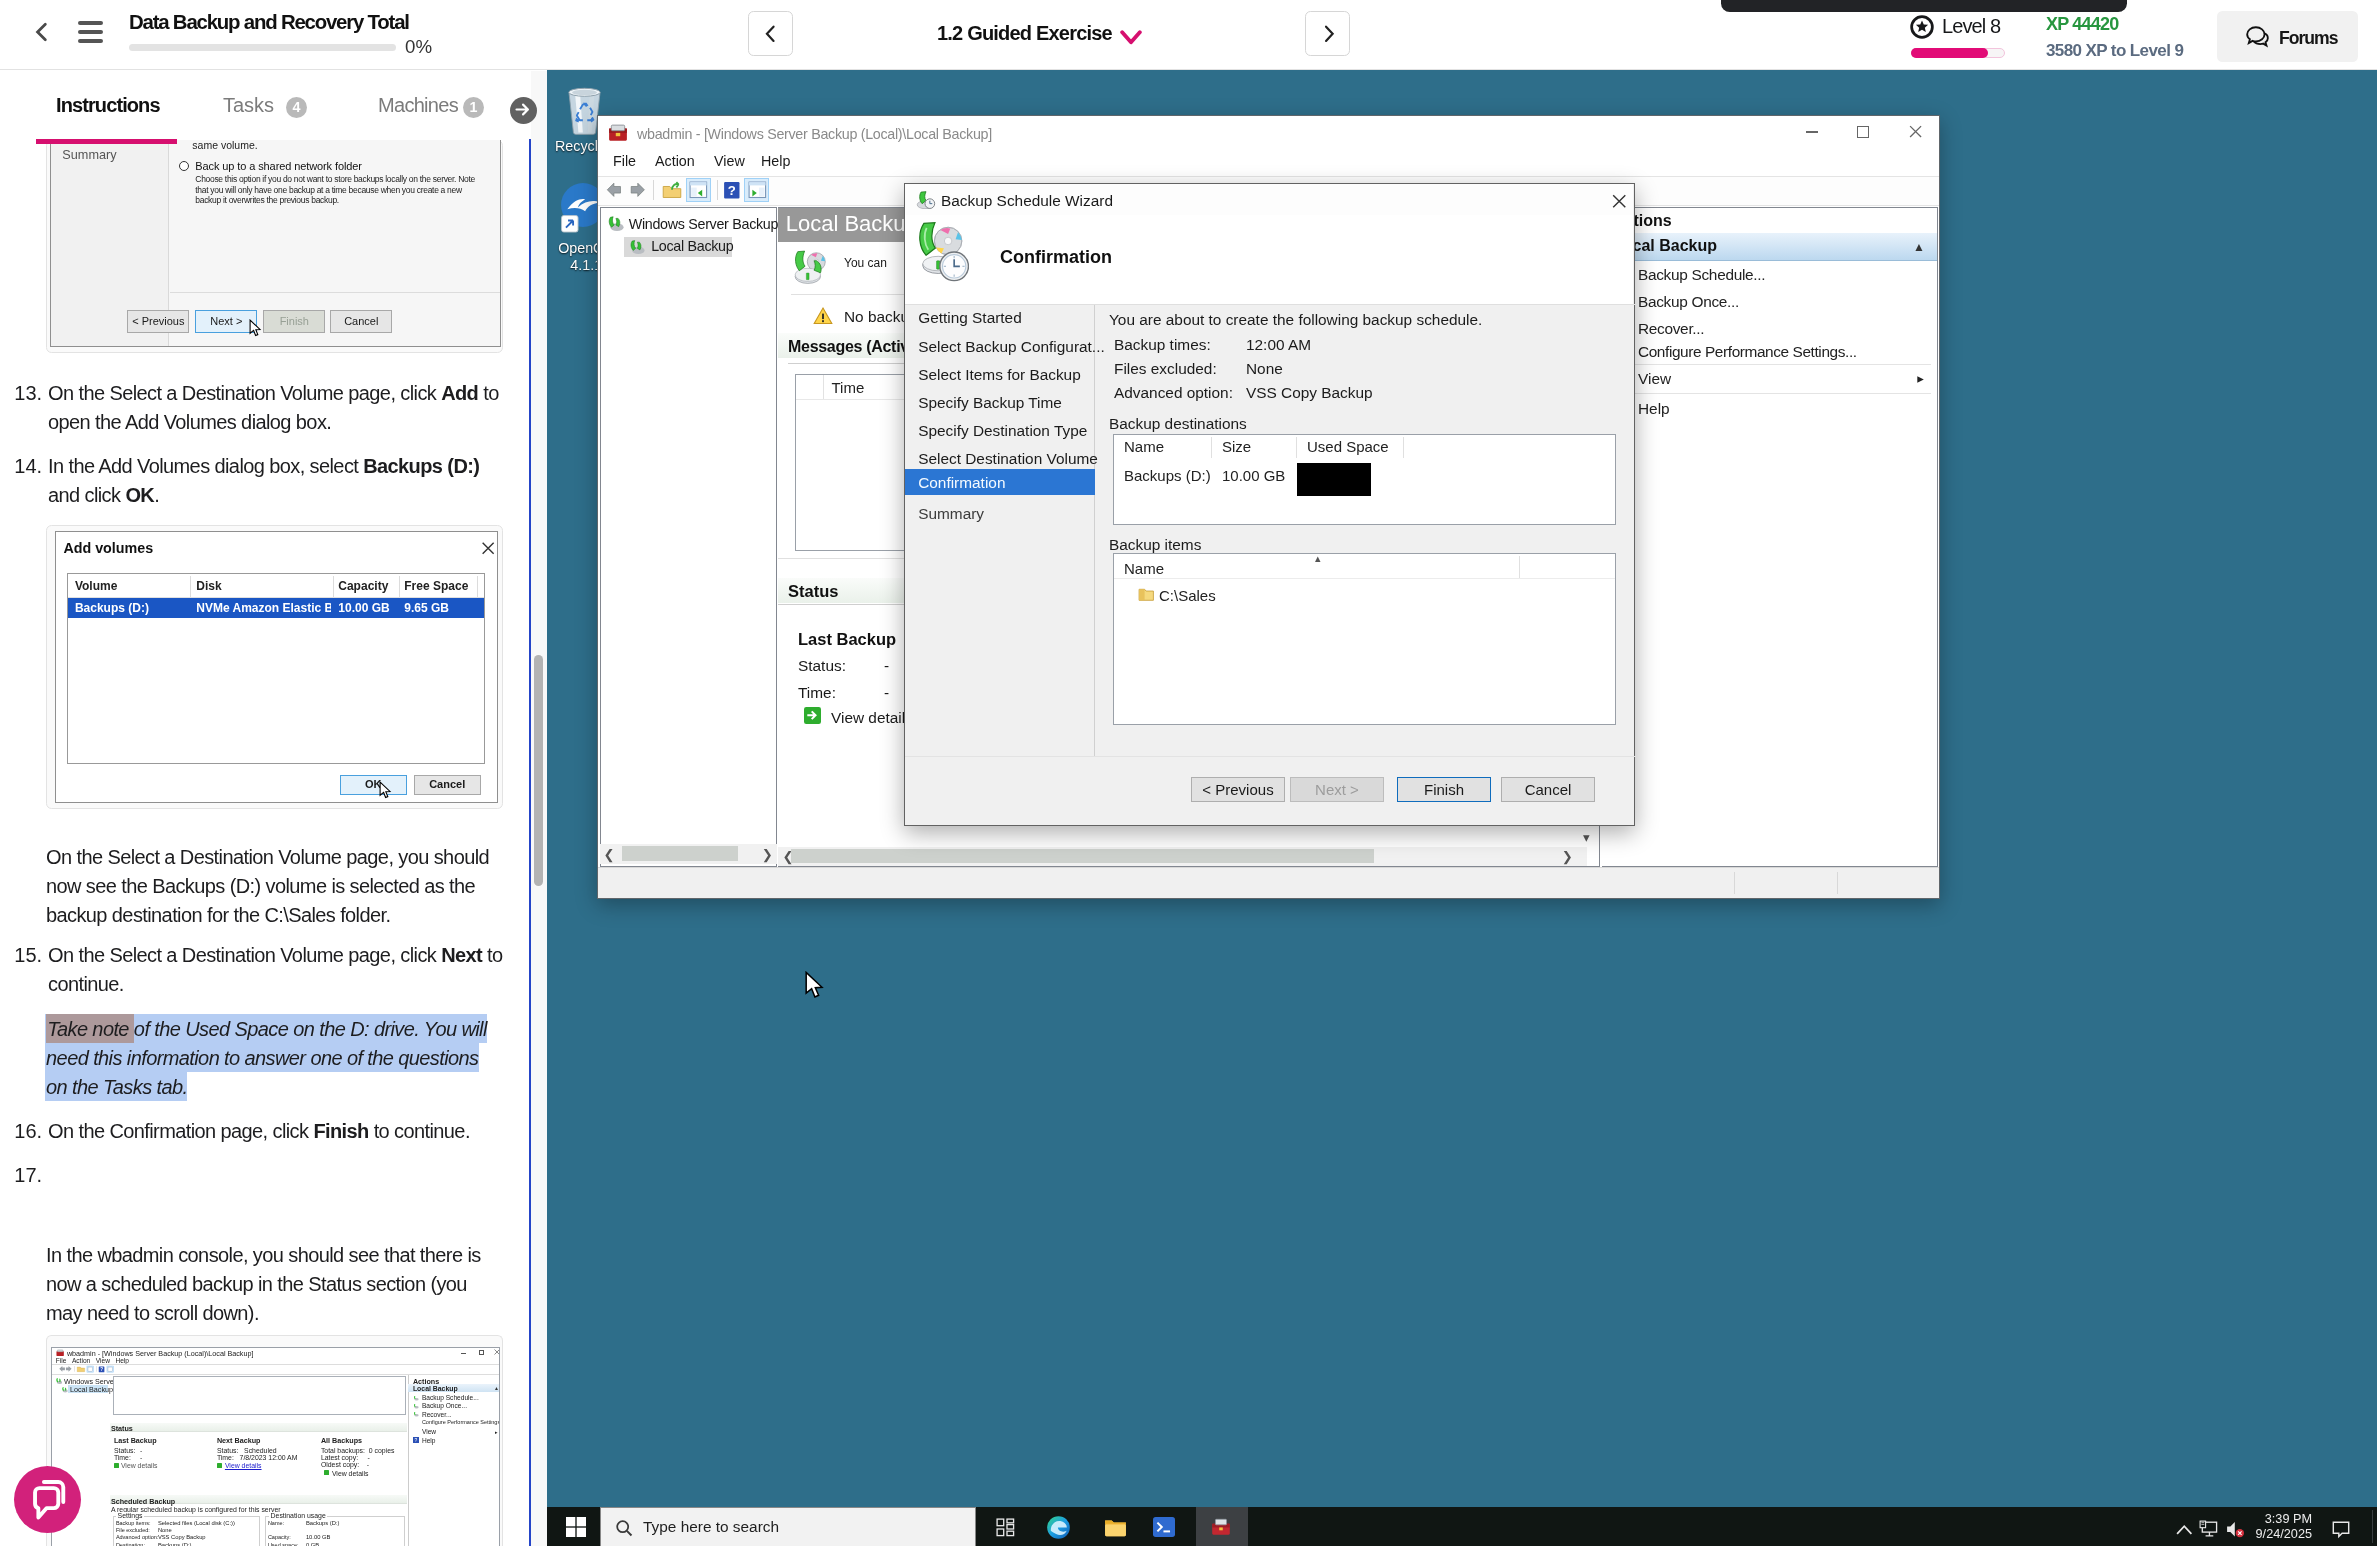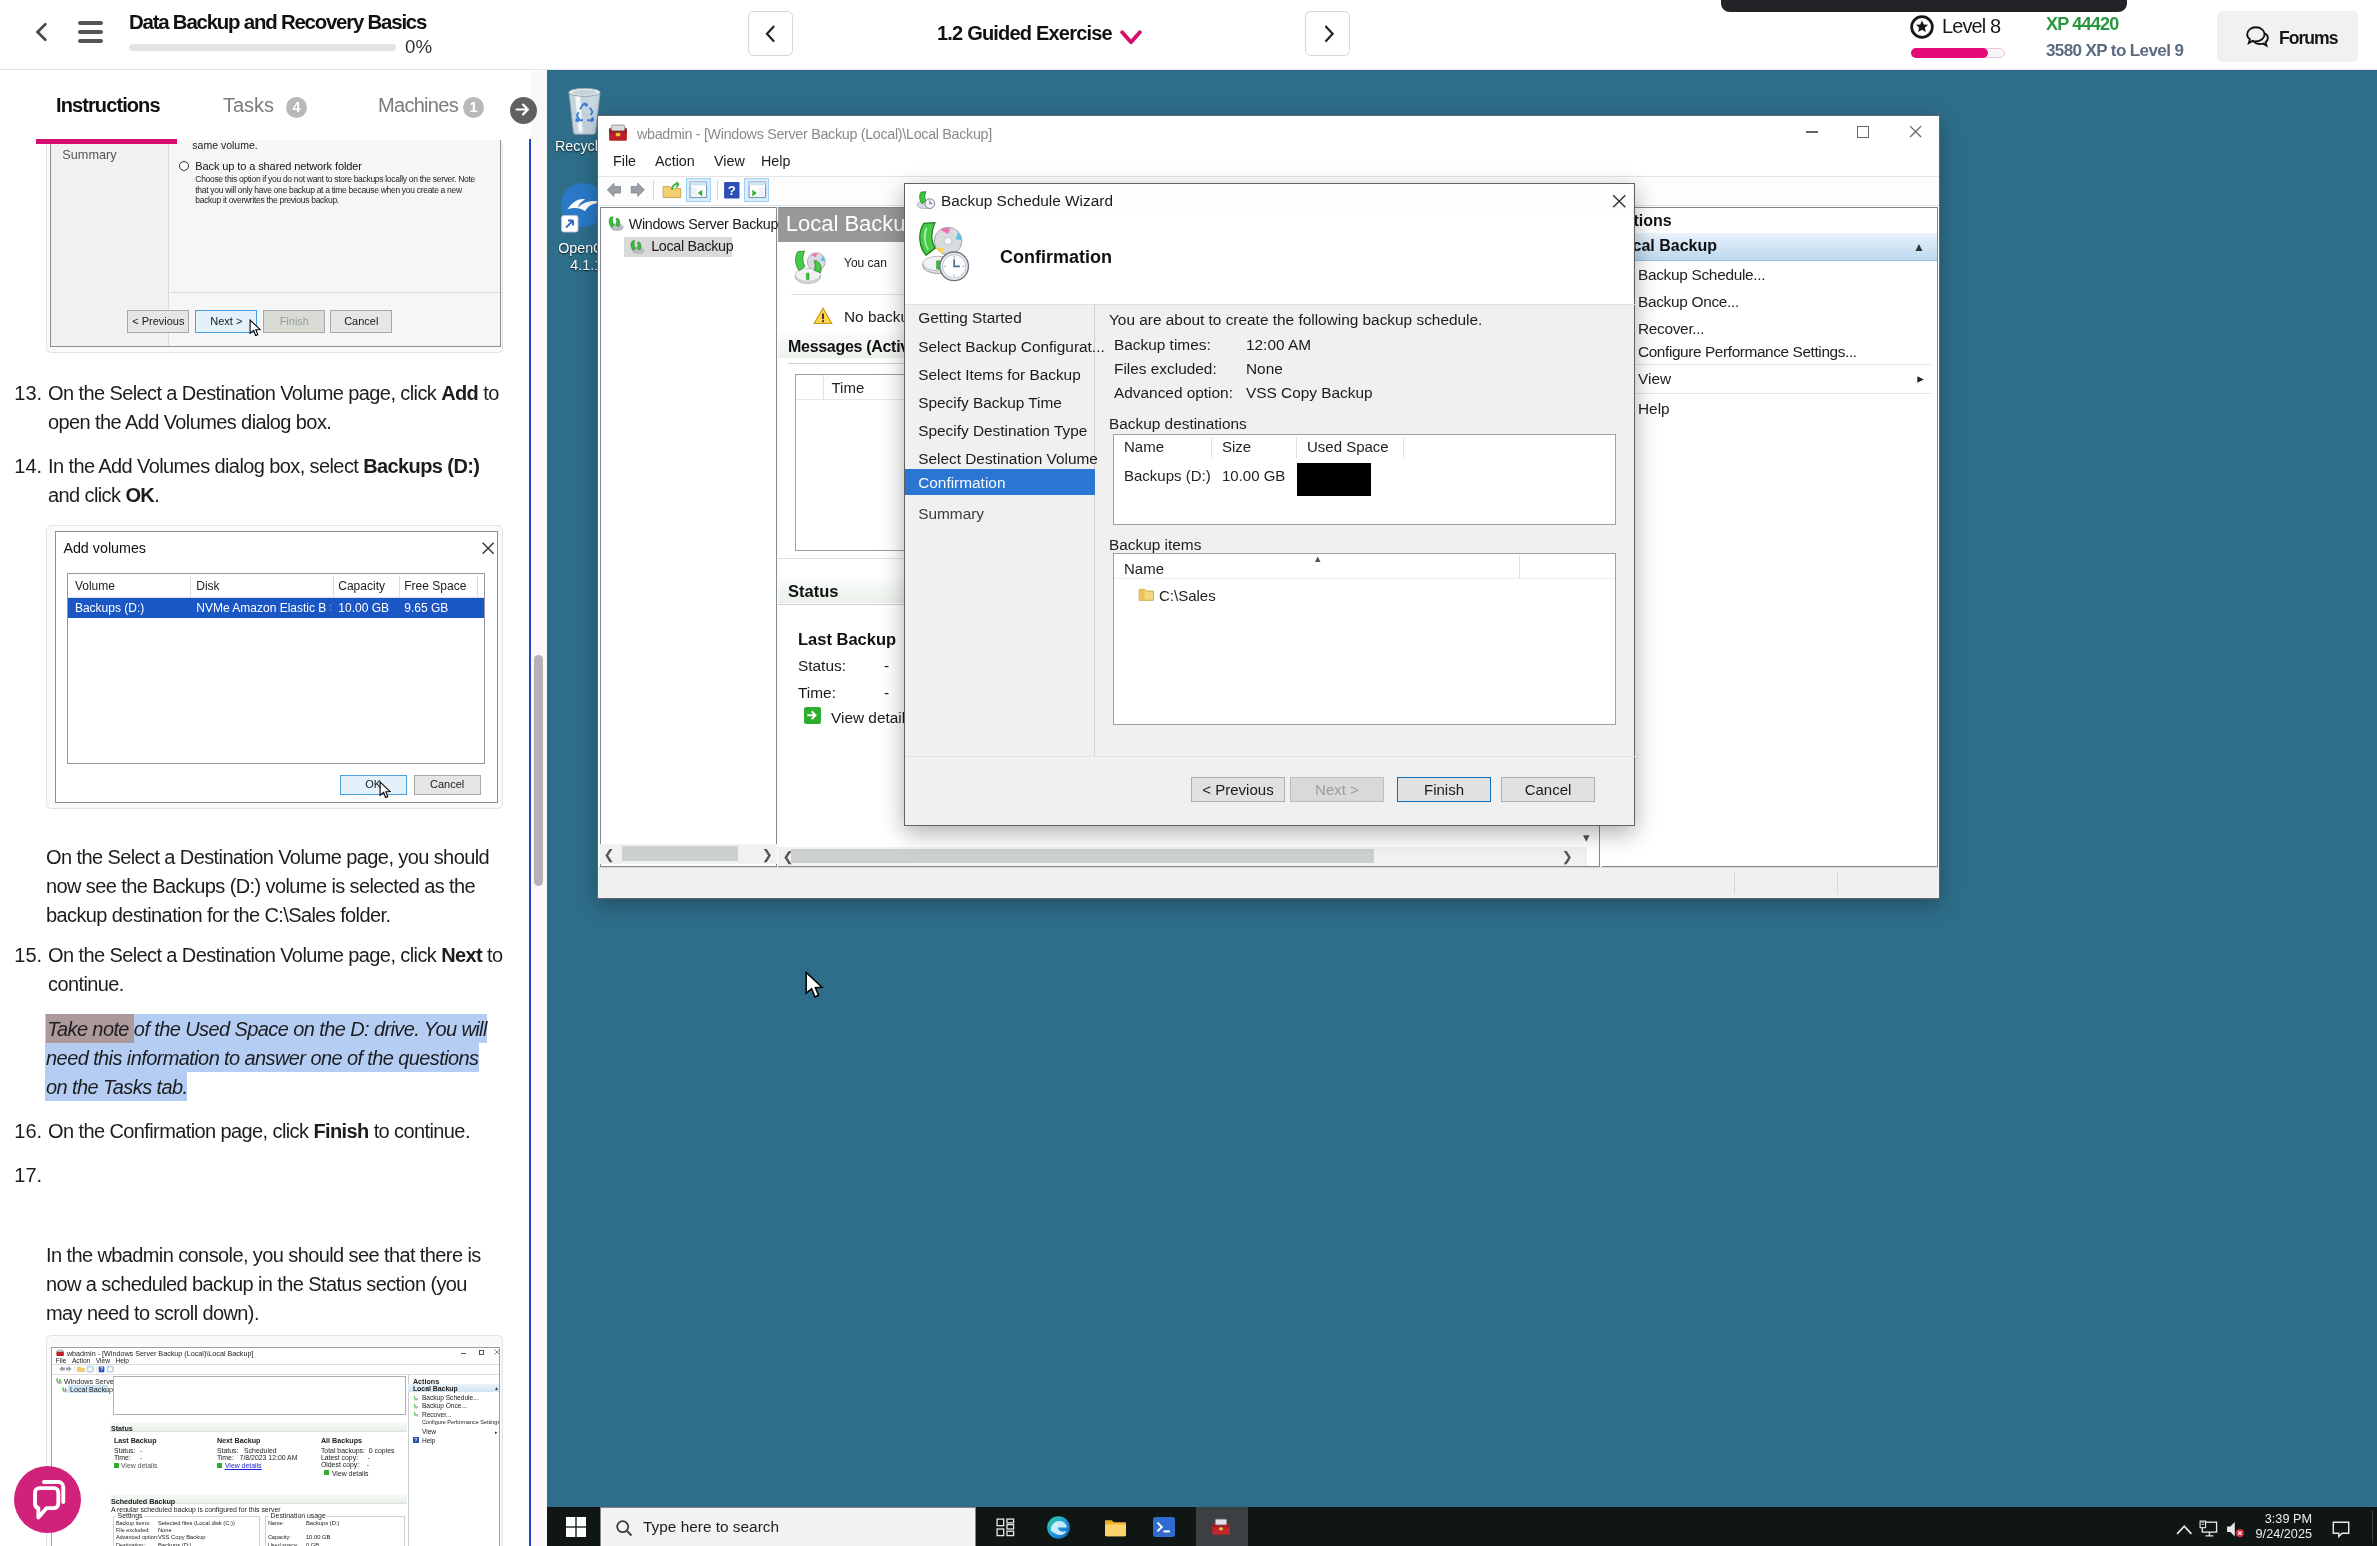--- a/index.html
+++ b/index.html
@@ -72,21 +72,21 @@
 <div id="header">
   <div id="tooltip"></div>
   <svg class="hdr-chev" viewBox="0 0 36 36">
       <path d="M24 4 L10 18 L24 32" fill="none" stroke="#4a4a4a" stroke-width="5" stroke-linecap="round"></path>
     </svg>
   <div id="hamb">
       <div></div>
       <div></div>
       <div></div>
     </div>
-  <div id="course-title">Data Backup and Recovery Basics</div>
+  <div id="course-title">Data Backup and Recovery Total</div>
   <div id="prog-track"></div>
   <div id="prog-pct">0%</div>
 
   <div class="navbtn" style="left:748px;"></div>
   <svg class="abs" style="left:762px; top:25px;" width="17.6" height="17.6" viewBox="0 0 32 32">
       <path d="M21 3 L9 16 L21 29" fill="none" stroke="#222" stroke-width="4" stroke-linecap="round"></path>
     </svg>
   <div id="nav-title">1.2 Guided Exercise</div>
   <svg class="abs" style="left:1120px; top:29px;" width="22" height="16.5" viewBox="0 0 40 30">
       <path d="M4 6 L20 24 L36 6" fill="none" stroke="#d60f6f" stroke-width="7" stroke-linecap="round" stroke-linejoin="round"></path>
@@ -148,21 +148,21 @@
             <path d="M1 1 L1 13 L4.2 10.4 L6 15 L8 14.2 L6.2 9.8 L10 9.5 Z" fill="#fff" stroke="#000" stroke-width="1"></path>
           </svg>
       </div>
     </div>
 
     <div class="step-num" style="top:379px;">13.</div>
     <div class="step-txt" style="top:379px;">On the Select a Destination Volume page, click <b>Add</b> to<br>open the Add Volumes dialog box.</div>
     <div class="step-num" style="top:452px;">14.</div>
     <div class="step-txt" style="top:452px;">In the Add Volumes dialog box, select <b>Backups (D:)</b><br>and click <b>OK</b>.</div>
 
-    <div class="shot" style="left:46px; top:525px; width:457px; height:284px;">
+    <div class="shot" style="left:46px; top:525px; width:457px; height:284px;font-weight:bold;">
       <div class="sdlg" style="left:7.7px; top:5px; width:443px; height:272px; background:#fff;">
         <div class="abs" style="left:7.7px; top:8.3px; font-size:14.3px; color:#111;">Add volumes</div>
         <svg class="abs" style="left:425px; top:9.4px;" width="14.3" height="14.3" viewBox="0 0 26 26">
             <path d="M3 3 L23 23 M23 3 L3 23" stroke="#333" stroke-width="2.6"></path>
           </svg>
         <div class="abs" style="left:11.6px; top:41px; width:418px; height:191px; border:1.1px solid #999;">
           <div class="abs" style="left:0; top:0; width:100%; height:24px; background:#fff; border-bottom:1.1px solid #e0e0e0;"></div>
           <div class="abs" style="left:122px; top:2.2px; width:1.1px; height:21px; background:#dcdcdc;"></div>
           <div class="abs" style="left:265px; top:2.2px; width:1.1px; height:21px; background:#dcdcdc;"></div>
           <div class="abs" style="left:331px; top:2.2px; width:1.1px; height:21px; background:#dcdcdc;"></div>

